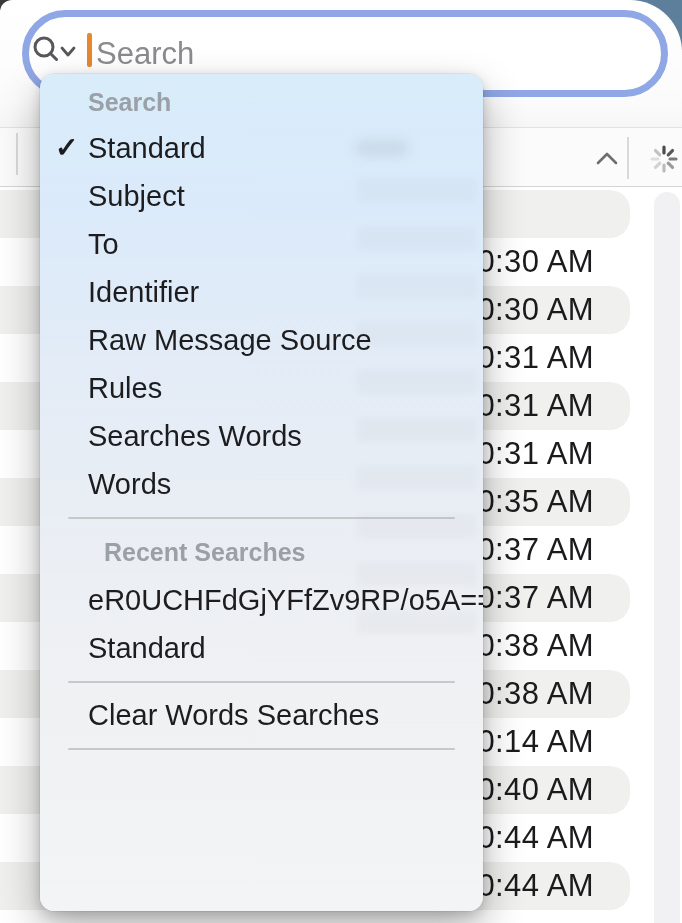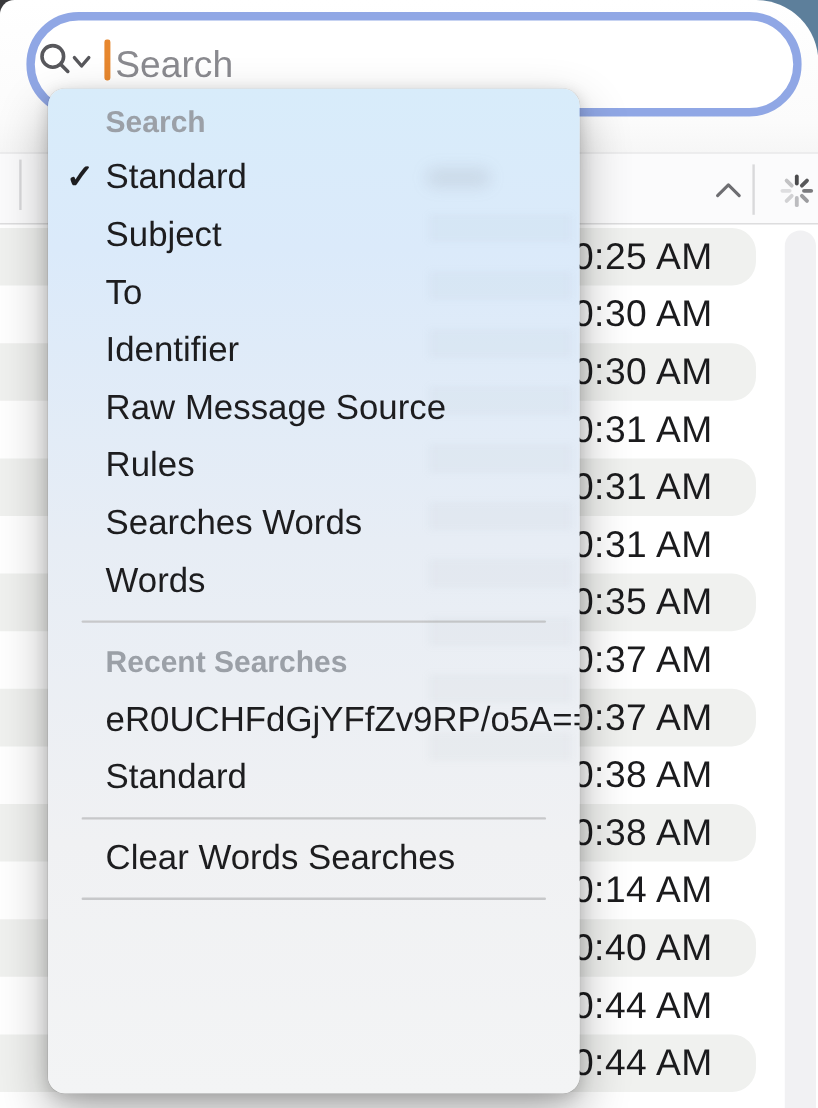--- a/index.html
+++ b/index.html
@@ -43,21 +43,21 @@
                background:#f1f1f3; z-index:2; }
 
   
   #menu { left:40px; top:74px; width:443px; height:837px; border-radius:14px; z-index:10;
           overflow:hidden;
           background:linear-gradient(180deg,#d8ecfa 0%,#dbeafa 16%,#e7edf5 45%,#f0f1f3 75%,#f3f4f5 100%);
           box-shadow:0 18px 42px rgba(0,0,0,.30), 0 3px 12px rgba(0,0,0,.16), 0 0 0 .5px rgba(0,0,0,.10);
           padding-top:6px; }
   .menu-header { height:44px; display:flex; align-items:center; padding-left:48px;
                  font-size:25px; font-weight:700; color:#9ba0a7; position:relative; }
-  .menu-header.tall { height:48px; }
+  .menu-header.tall { height:48px;margin-left:16px; }
   .menu-item { height:48px; display:flex; align-items:center; padding-left:48px;
                font-size:29px; color:#1d1d1f; position:relative; }
   .menu-item .check { position:absolute; left:15px; top:0; line-height:48px;
                       font-size:28px; font-weight:700; color:#1d1d1f; }
   .menu-sep { height:19px; display:flex; align-items:center; }
   .menu-sep.lg { height:20px; }
   .menu-sep::before { content:''; flex:1; height:2px; margin:0 28px;
                       background:#c7c8ca; border-radius:1px; }
   .blur-blob { position:absolute; filter:blur(6px); border-radius:8px; pointer-events:none; }
   #menu-blob-datehdr { left:315px; top:66px; width:54px; height:16px; background:rgba(110,116,126,.14); }
@@ -96,21 +96,20 @@
     <line x1="0" y1="-6" x2="0" y2="-12" stroke="#9b9b9e" stroke-width="3.2" stroke-linecap="round" transform="rotate(135)"></line>
     <line x1="0" y1="-6" x2="0" y2="-12" stroke="#bcbcbf" stroke-width="3.2" stroke-linecap="round" transform="rotate(180)"></line>
     <line x1="0" y1="-6" x2="0" y2="-12" stroke="#d2d2d4" stroke-width="3.2" stroke-linecap="round" transform="rotate(225)"></line>
     <line x1="0" y1="-6" x2="0" y2="-12" stroke="#dedee0" stroke-width="3.2" stroke-linecap="round" transform="rotate(270)"></line>
     <line x1="0" y1="-6" x2="0" y2="-12" stroke="#c2c2c4" stroke-width="3.2" stroke-linecap="round" transform="rotate(315)"></line>
   </svg>
 
 <div class="abs" id="rows">
     <div class="row" style="top: 0px;">
       <div class="row-stripe"></div>
-      <span class="row-time">0:25 AM</span>
     </div>
     <div class="row" style="top: 48px;">
       <span class="row-time">0:30 AM</span>
     </div>
     <div class="row" style="top: 96px;">
       <div class="row-stripe"></div>
       <span class="row-time">0:30 AM</span>
     </div>
     <div class="row" style="top: 144px;">
       <span class="row-time">0:31 AM</span>

